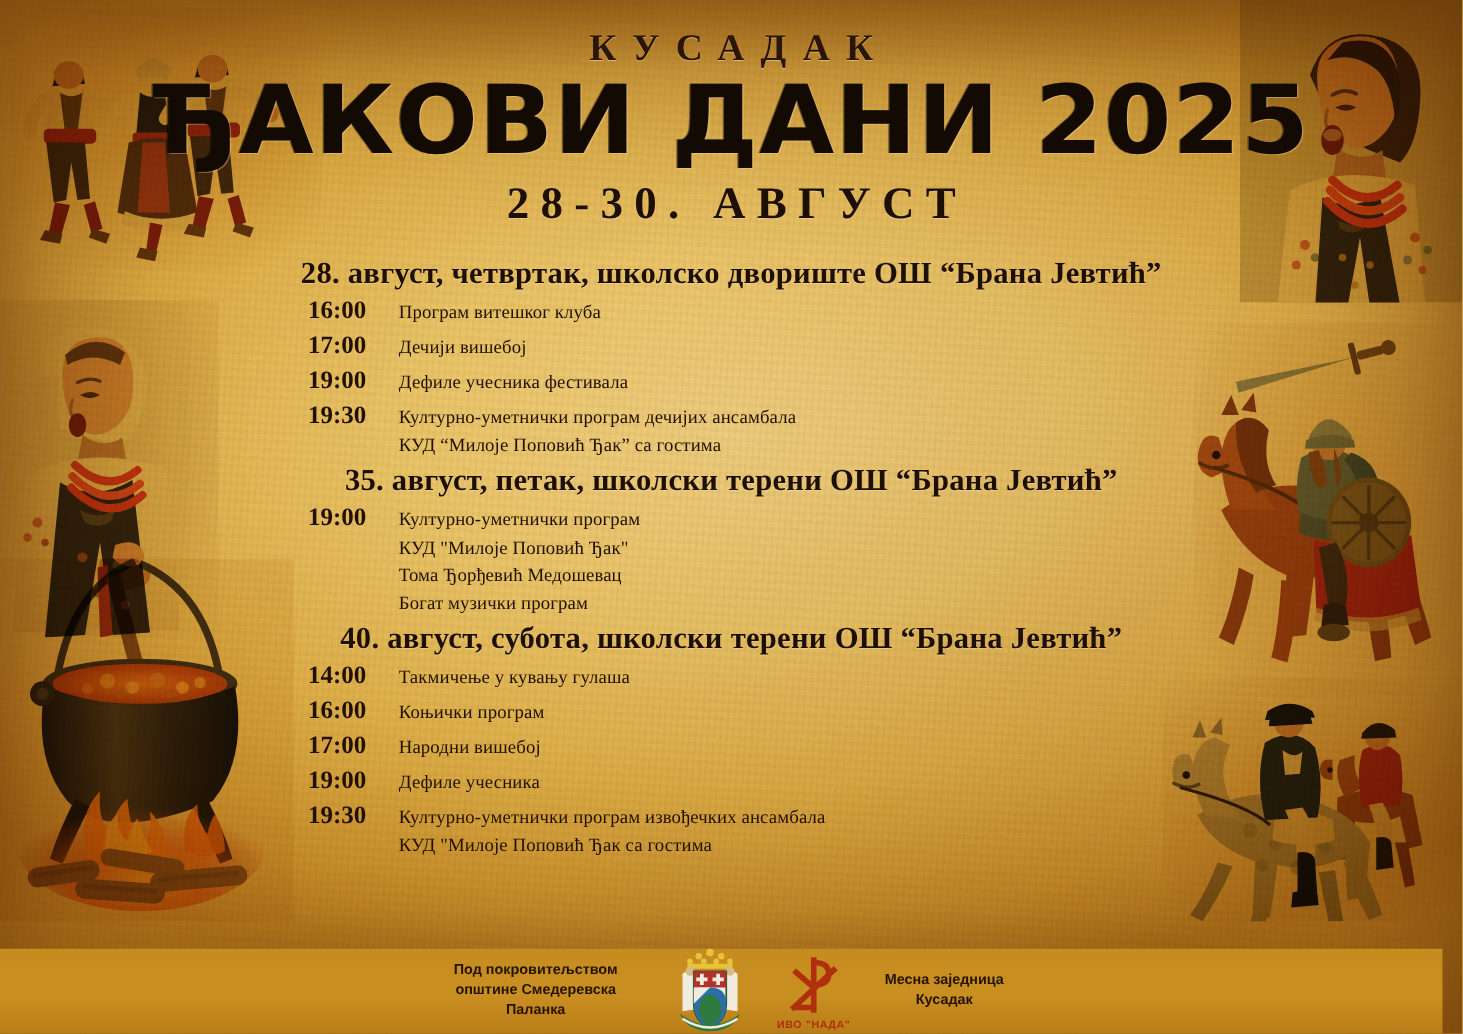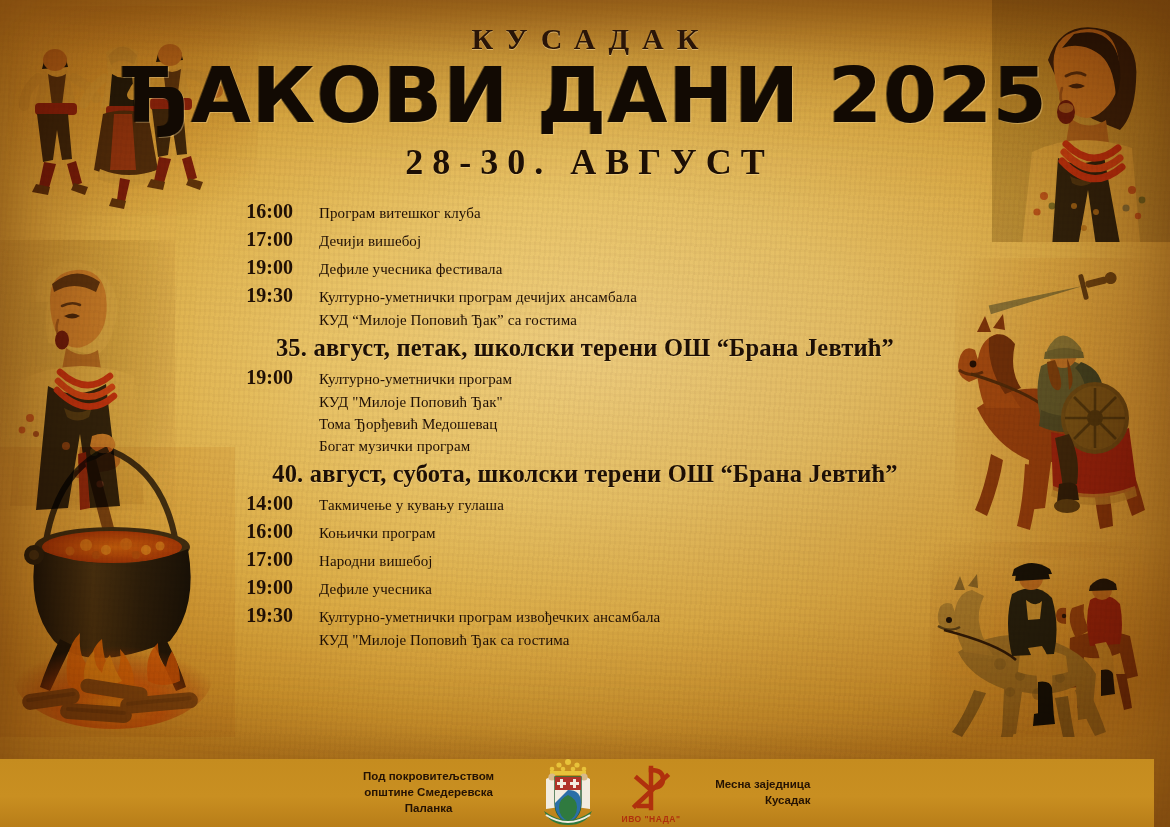--- a/index.html
+++ b/index.html
@@ -74,21 +74,21 @@
   .footer{
     position:absolute;left:0;right:16px;bottom:0;height:68px;z-index:7;
     background:linear-gradient(to bottom,#c58c1f 0%,#c98f21 55%,#b87d18 100%);
     display:flex;align-items:center;justify-content:center;gap:20px;
   }
   .f-text{
     font-family:"Liberation Sans", sans-serif;font-size:11.5px;line-height:1.38;
     color:#241203;text-align:center;font-weight:700;
   }
   .f-left{width:170px;}
-  .f-right{width:110px;text-align:right;}
+  .f-right{width:110px;}
   .logo-wrap{display:flex;flex-direction:column;align-items:center;justify-content:center;}
   .logo-cap{
     font-family:"Liberation Sans", sans-serif;font-size:8.5px;font-weight:700;
     letter-spacing:.5px;margin-top:2px;
   }
   .cap-kud{color:#2a1404;}
   .cap-ivo{color:#b0300d;}
 
   
   .art{position:absolute;z-index:3;}
@@ -492,20 +492,21 @@
 
   <div class="header">
     <div class="kusadak">КУСАДАК</div>
     <div class="maintitle">ЂАКОВИ ДАНИ 2025</div>
     <div class="daterange">28-30. АВГУСТ</div>
   </div>
 
   <div class="program">
 
     <div class="day">
+      <div class="dayhead">28. август, четвртак, школско двориште ОШ “Брана Јевтић”</div>
       <ul class="rows">
         <li class="row">
           <span class="time">16:00</span>
           <span class="desc">Програм витешког клуба</span>
         </li>
         <li class="row">
           <span class="time">17:00</span>
           <span class="desc">Дечији вишебој</span>
         </li>
         <li class="row">

